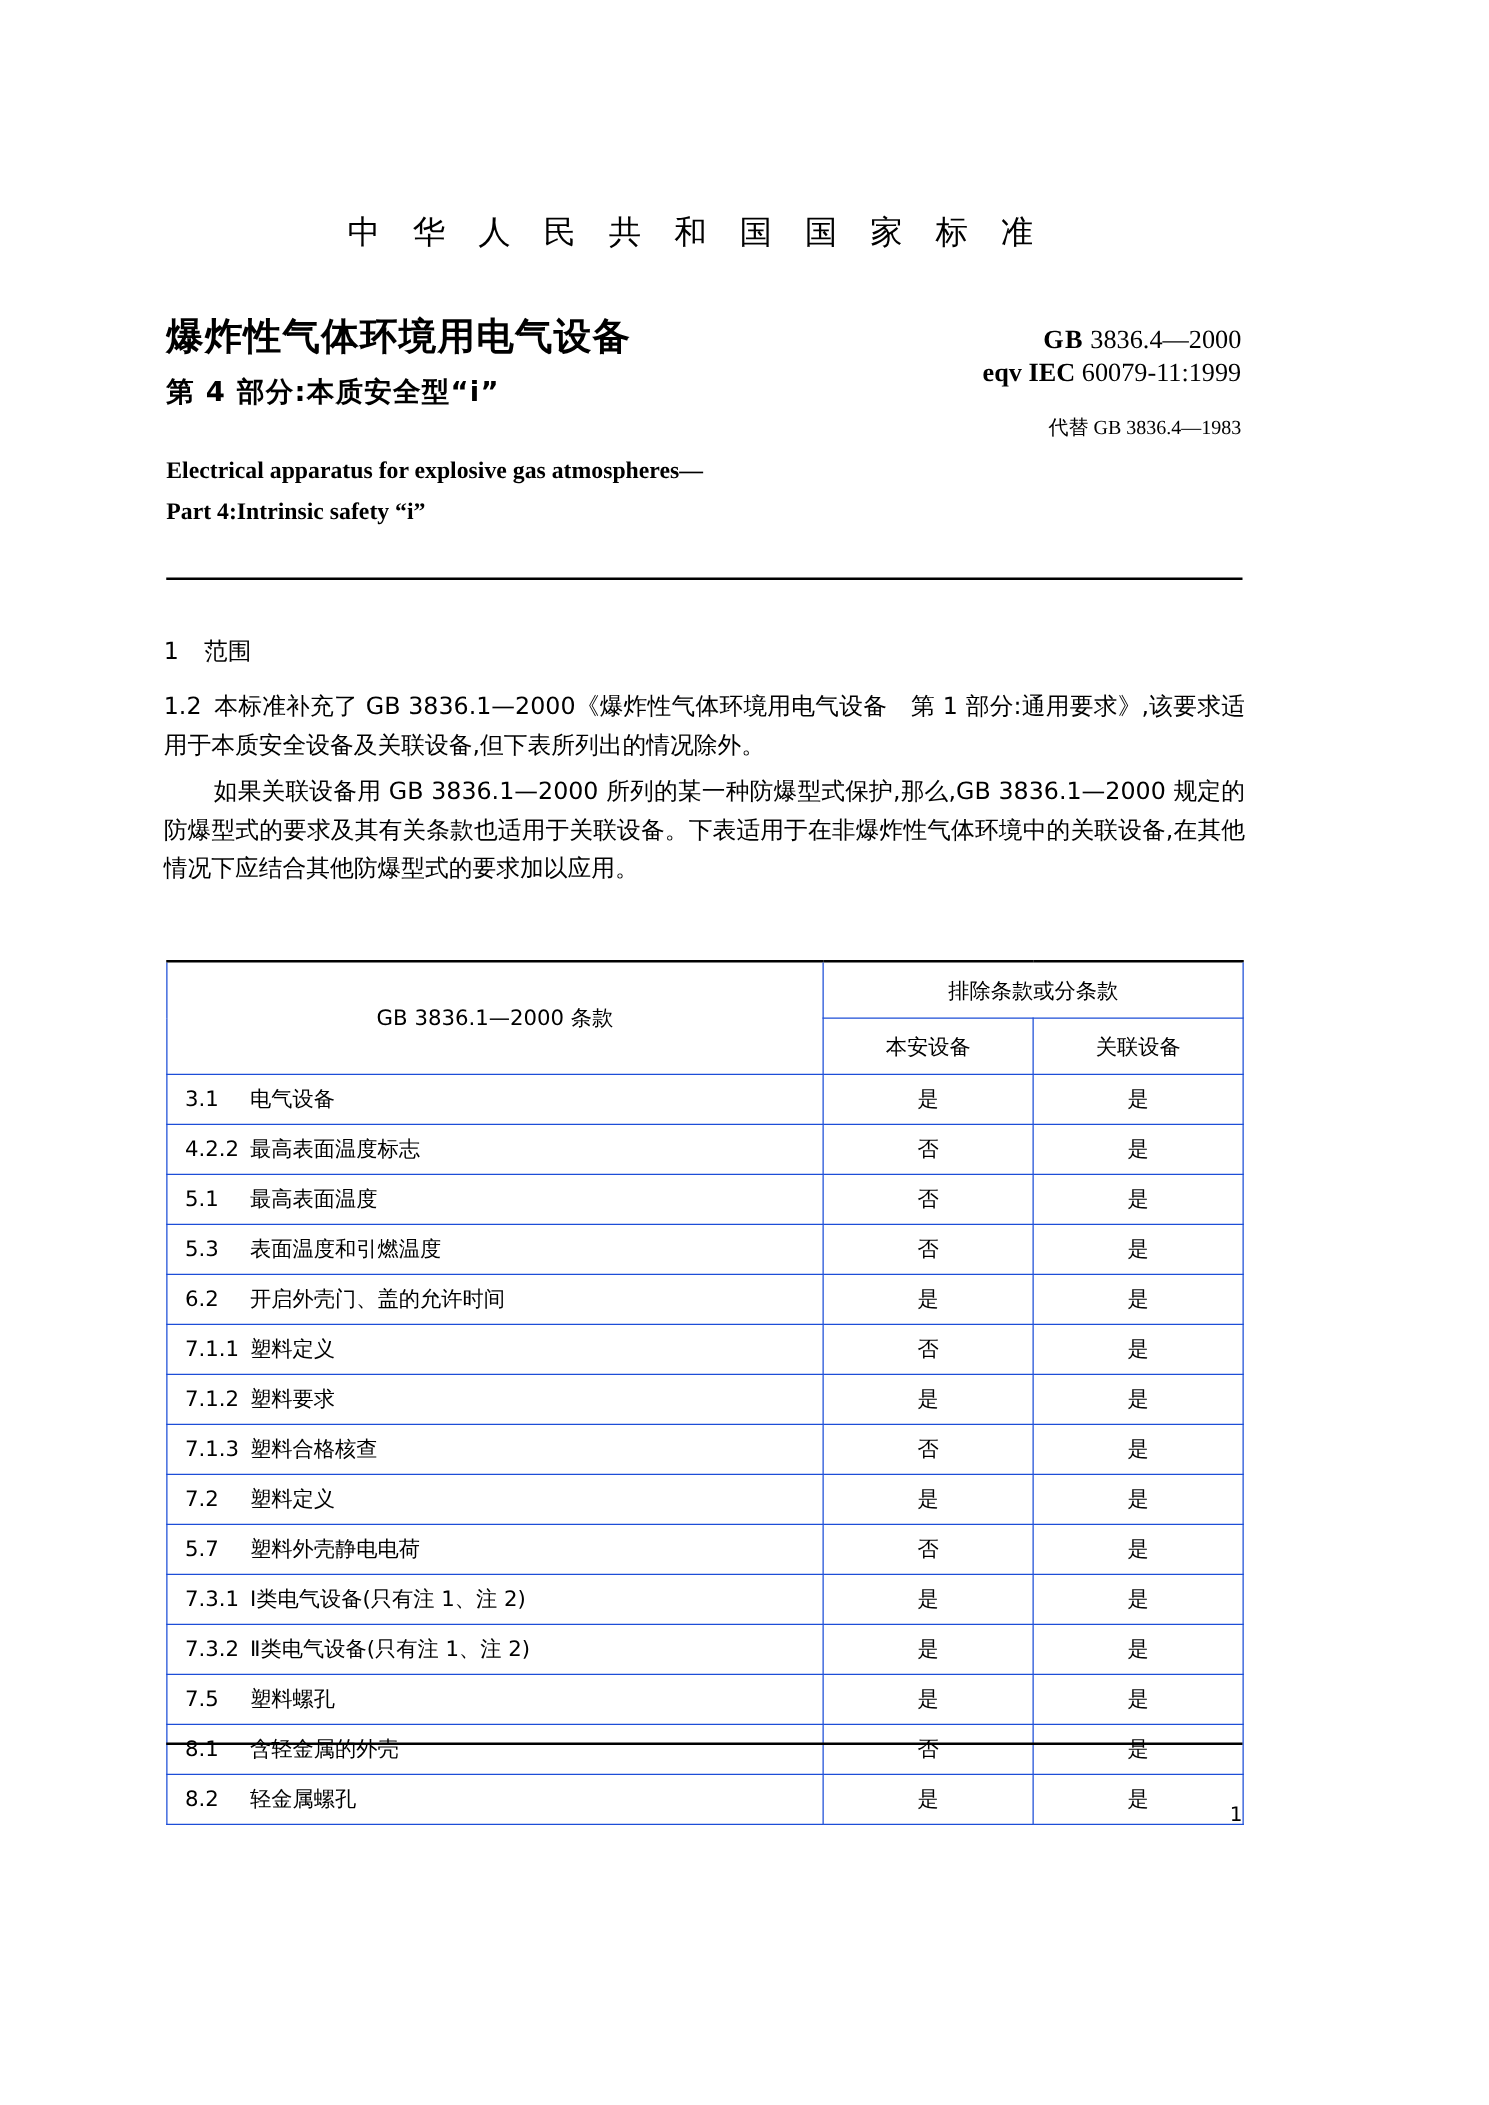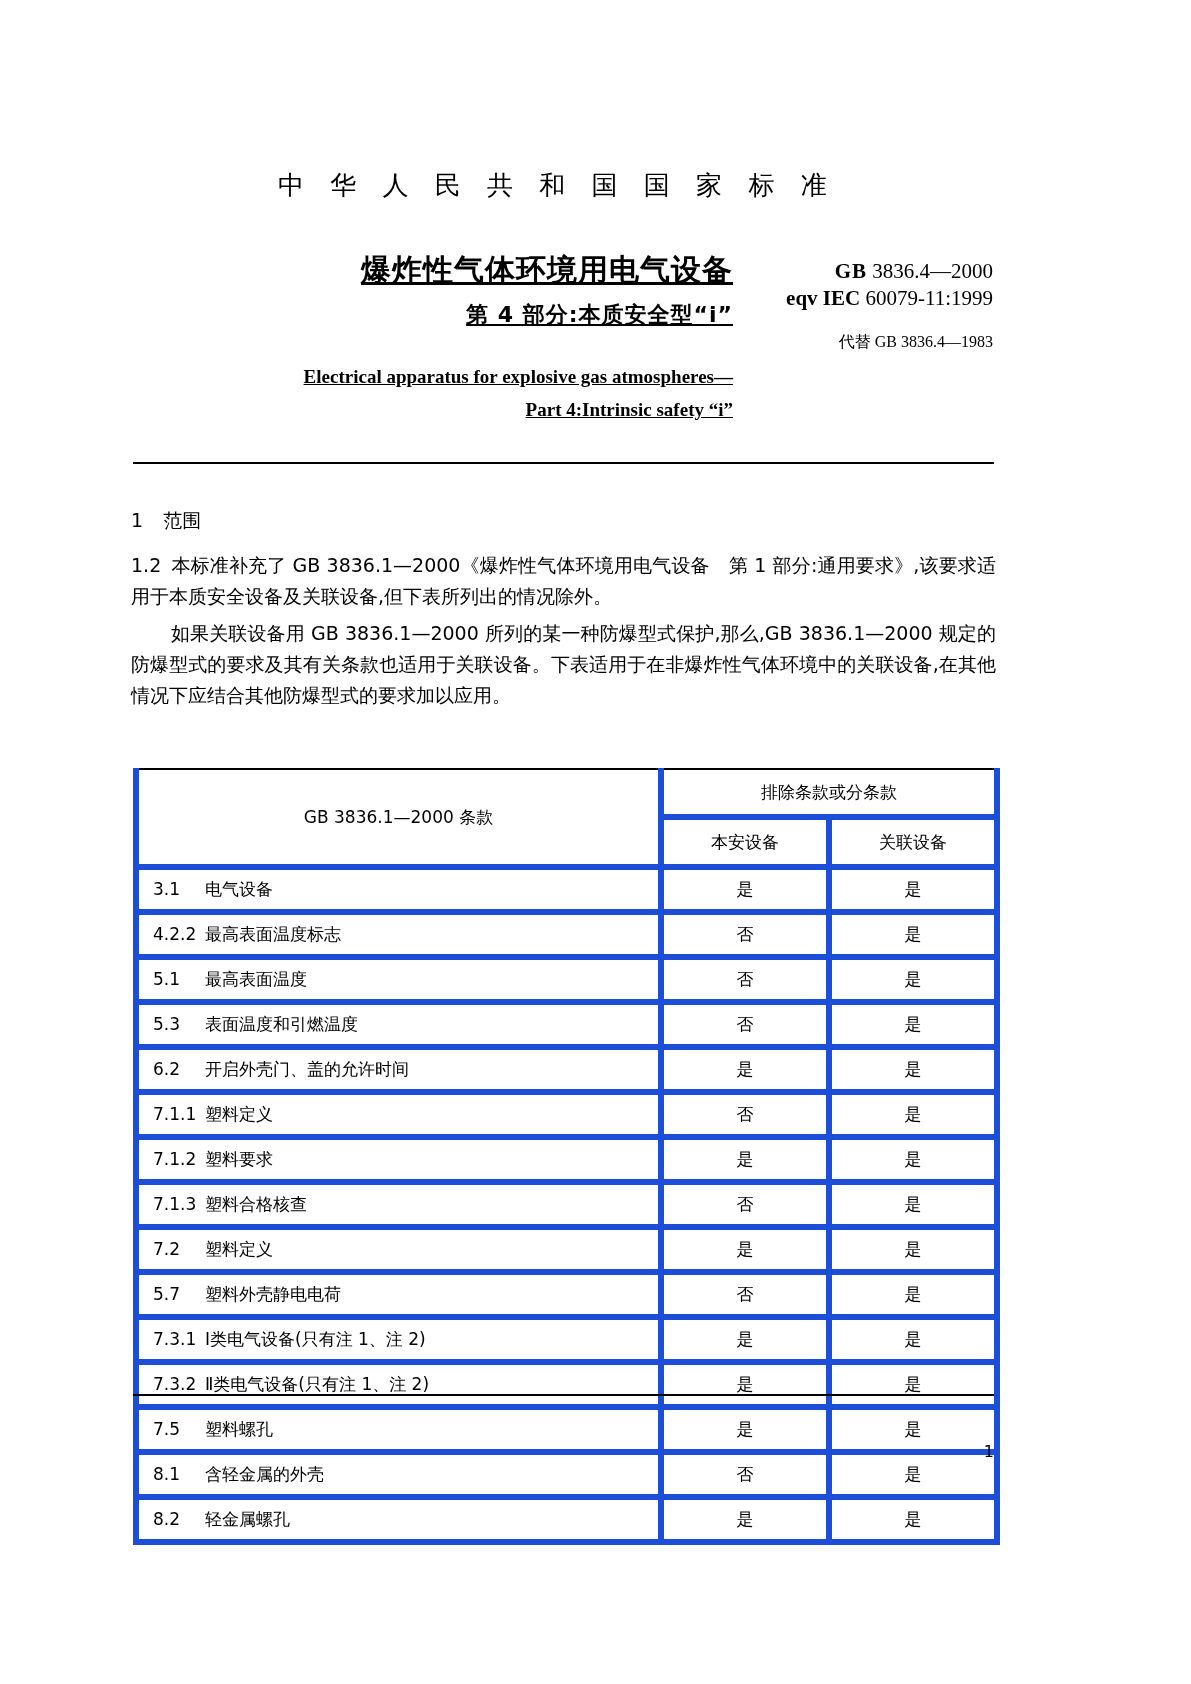--- a/index.html
+++ b/index.html
@@ -37,22 +37,21 @@
     white-space: nowrap;
     padding-left: 145px;
     font-family: "DejaVu Sans", sans-serif;
   }
 
   .title-block {
     position: absolute;
     left: 133px;
     top: 248px;
     width: 600px;
-    text-align: right;
-    text-decoration: underline;
+    text-align: left;
   }
   .title-cn-1 {
     font-size: 30px;
     font-weight: 700;
     letter-spacing: 1px;
     line-height: 44px;
     font-family: "DejaVu Sans", sans-serif;
   }
   .title-cn-2 {
     font-size: 22px;
@@ -141,21 +140,21 @@
     top: 768px;
     width: 861px;
   }
   table.spec {
     border-collapse: collapse;
     width: 861px;
     table-layout: fixed;
     font-family: "DejaVu Sans", sans-serif;
   }
   table.spec td, table.spec th {
-    border: 6px solid #1d4ed8;
+    border: 1px solid #1d4ed8;
     font-weight: 400;
     font-size: 17px;
   }
   table.spec .outer-top { border-top: 2px solid #000; }
   table.spec th.hd-left {
     text-align: center;
     vertical-align: middle;
     font-size: 17px;
     height: 84px;
   }

